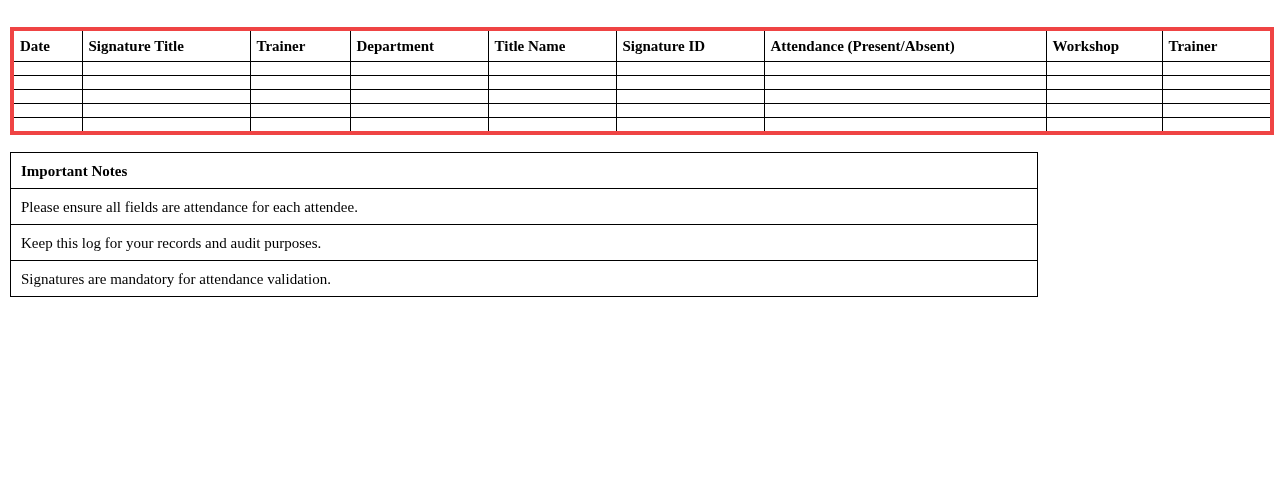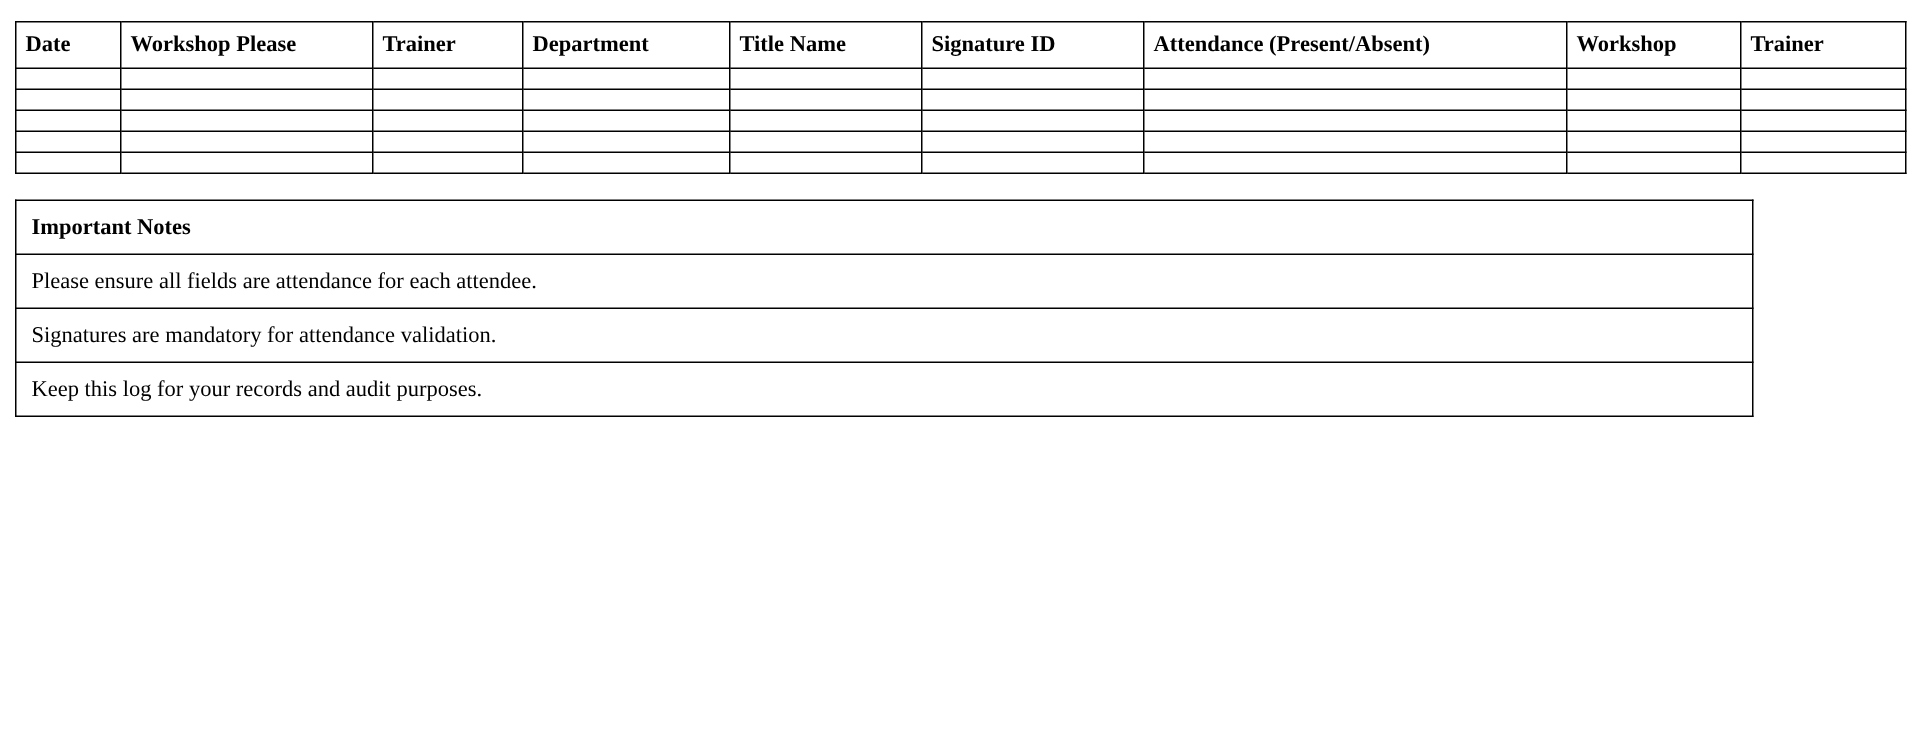--- a/index.html
+++ b/index.html
@@ -18,23 +18,23 @@
     position: relative;
     width: 1278px;
     height: 501px;
     padding: 0;
   }
   
   table.attendance {
     border-collapse: collapse;
     table-layout: fixed;
     margin-left: 10px;
-    margin-top: 14px;
+    margin-top: 27px;
     width: 1260px;
-    border: 1px solid #ef4444;
+    border: 4px solid #ef4444;
   }
   table.attendance th,
   table.attendance td {
     border: 1px solid #000000;
     padding: 2px 6px;
     font-size: 15px;
     line-height: 18px;
     vertical-align: middle;
     text-align: left;
   }
@@ -56,21 +56,21 @@
   col.c6 { width: 282px; }
   col.c7 { width: 116px; }
   col.c8 { width: 110px; }
 
   
   table.notes {
     border-collapse: collapse;
     table-layout: fixed;
     margin-left: 10px;
     margin-top: 17px;
-    width: 1159px;
+    width: 1028px;
     border: 1px solid #000000;
   }
   table.notes td {
     border: 1px solid #000000;
     padding: 6px 10px;
     font-size: 15px;
     line-height: 18px;
     height: 23px;
     vertical-align: middle;
     text-align: left;
@@ -92,21 +92,21 @@
         <col class="c3">
         <col class="c4">
       <col class="c5">
         <col class="c6">
         <col class="c7">
         <col class="c8">
     </colgroup>
     <thead>
       <tr>
         <th>Date</th>
-        <th>Workshop Please</th>
+        <th>Signature Title</th>
         <th>Trainer</th>
         <th>Department</th>
         <th>Title Name</th>
         <th>Signature ID</th>
         <th>Attendance (Present/Absent)</th>
         <th>Workshop</th>
         <th>Trainer</th>
       </tr>
     </thead>
     <tbody>
@@ -170,21 +170,21 @@
 
   <table class="notes">
     <tbody>
       <tr>
         <td class="notes-head">Important Notes</td>
       </tr>
       <tr>
         <td>Please ensure all fields are attendance for each attendee.</td>
       </tr>
       <tr>
-        <td>Signatures are mandatory for attendance validation.</td>
+        <td>Keep this log for your records and audit purposes.</td>
       </tr>
       <tr>
-        <td>Keep this log for your records and audit purposes.</td>
+        <td>Signatures are mandatory for attendance validation.</td>
       </tr>
     </tbody>
   </table>
 
 </div>
 
 </body></html>

